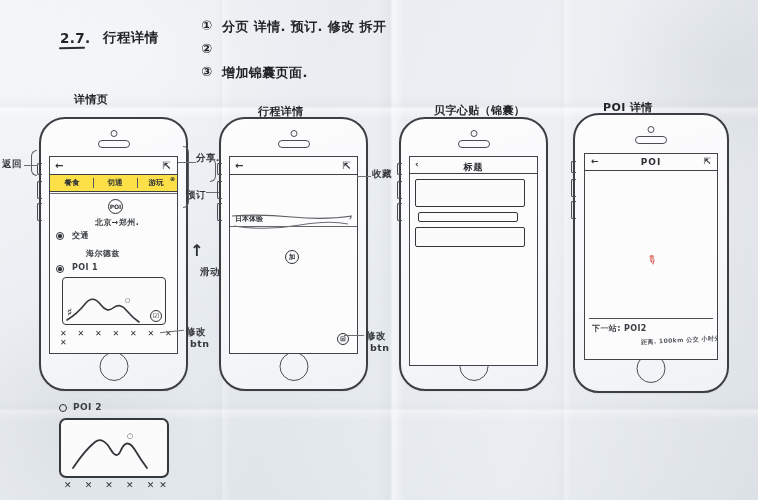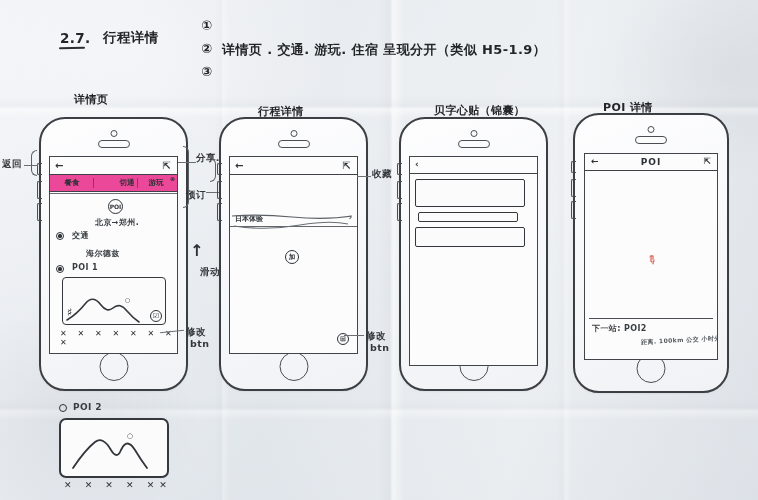--- a/index.html
+++ b/index.html
@@ -129,21 +129,21 @@
     position: absolute;
     color: #2e3236;
     font-weight: 700;
     line-height: 1;
   }
   .tabbar {
     position: absolute;
     left: 0; right: 0;
     border-bottom: 1.8px solid #3d4146;
     box-sizing: border-box;
-    background: #ec4899;
+    background: #fde047;
   }
   .tabcell {
     position: absolute;
     top: 0; bottom: 0;
     display: flex;
     align-items: center;
     justify-content: center;
     font-size: 7.5px;
     font-weight: 700;
     color: #2d3135;
@@ -270,25 +270,26 @@
   <div class="crease h" style="top:96px;"></div>
   <div class="crease h" style="top:398px; opacity:.7;"></div>
   <div class="shadowpatch" style="left:-60px; top:300px; width:260px; height:240px;"></div>
   <div class="shadowpatch" style="left:600px; top:-40px; width:260px; height:220px;"></div>
 
   <div class="hand hw-title" style="left:60px; top:30px;">2.7.</div>
   <div class="underline-27" style="left:59px; top:47px; width:26px;"></div>
   <div class="hand hw-title" style="left:103px; top:29px;">行程详情</div>
 
   <div class="hand hw-note" style="left:201px; top:18px;">①</div>
+  <div class="hand hw-note" style="left:222px; top:18px;">分页   详情. 预订. 修改 拆开</div>
 
   <div class="hand hw-note" style="left:201px; top:41px;">②</div>
-  <div class="hand hw-note" style="left:222px; top:41px;">详情页 . 交通. 游玩. 住宿  呈现分开（类似 H5-1.9）</div>
 
   <div class="hand hw-note" style="left:201px; top:64px;">③</div>
+  <div class="hand hw-note" style="left:222px; top:64px;">增加锦囊页面.</div>
 
   <div class="hand hw-phone-title" style="left:74px; top:92px;">详情页</div>
 
   <div class="phone" style="left:39px; top:117px; width:145px; height:270px;">
     <div class="camera" style="top:11px;"></div>
     <div class="speaker" style="top:21px;"></div>
     <div class="sidebtn" style="top:44px; height:10px;"></div>
     <div class="sidebtn" style="top:62px; height:16px;"></div>
     <div class="sidebtn" style="top:84px; height:16px;"></div>
     <div class="home" style="bottom:8px;"></div>
@@ -296,21 +297,21 @@
     <div class="screen" style="left:8px; top:37px; right:8px; height:196px;">
 
       <div class="navbar" style="height:18px;">
         <div class="ico" style="left:5px; top:4px; font-size:10px;">←</div>
         <div class="ico" style="right:6px; top:4px; font-size:10px;">⇱</div>
       </div>
 
       <div class="tabbar" style="top:18px; height:17px;">
         <div class="tabcell" style="left:2px; width:40px;">餐食</div>
         <div class="tabdiv" style="left:43px; top:3px; bottom:3px;"></div>
-        <div class="tabcell" style="left:56px; width:42px;">切通</div>
+        <div class="tabcell" style="left:44px; width:42px;">切通</div>
         <div class="tabdiv" style="left:87px; top:3px; bottom:3px;"></div>
         <div class="tabcell" style="left:88px; width:36px;">游玩</div>
         <div class="ico" style="right:2px; top:1px; font-size:6px;">⊕</div>
       </div>
       <div class="rowline" style="top:36px;"></div>
 
       <div class="circle-ico" style="left:58px; top:42px; width:15px; height:15px;">POI</div>
       <div class="hand hw-sm" style="left:45px; top:60px;">北京→郑州.</div>
 
       <div class="bullet filled" style="left:6px; top:75px; width:8px; height:8px;"></div>
@@ -399,20 +400,21 @@
     <div class="camera" style="top:11px;"></div>
     <div class="speaker" style="top:21px;"></div>
     <div class="sidebtn" style="top:44px; height:10px;"></div>
     <div class="sidebtn" style="top:62px; height:16px;"></div>
     <div class="sidebtn" style="top:84px; height:16px;"></div>
     <div class="home" style="bottom:8px;"></div>
 
     <div class="screen" style="left:8px; top:37px; right:8px; height:208px;">
       <div class="navbar" style="height:17px;">
         <div class="ico" style="left:5px; top:3px; font-size:9px;">‹</div>
+        <div class="nav-title" style="top:4px;">标题</div>
       </div>
       <div class="block" style="left:5px; top:22px; width:110px; height:28px;"></div>
       <div class="block" style="left:8px; top:55px; width:100px; height:10px;"></div>
       <div class="block" style="left:5px; top:70px; width:110px; height:20px;"></div>
     </div>
   </div>
 
   <div class="hand hw-phone-title" style="left:603px; top:100px;">POI 详情</div>
 
   <div class="phone" style="left:573px; top:113px; width:152px; height:276px;">

